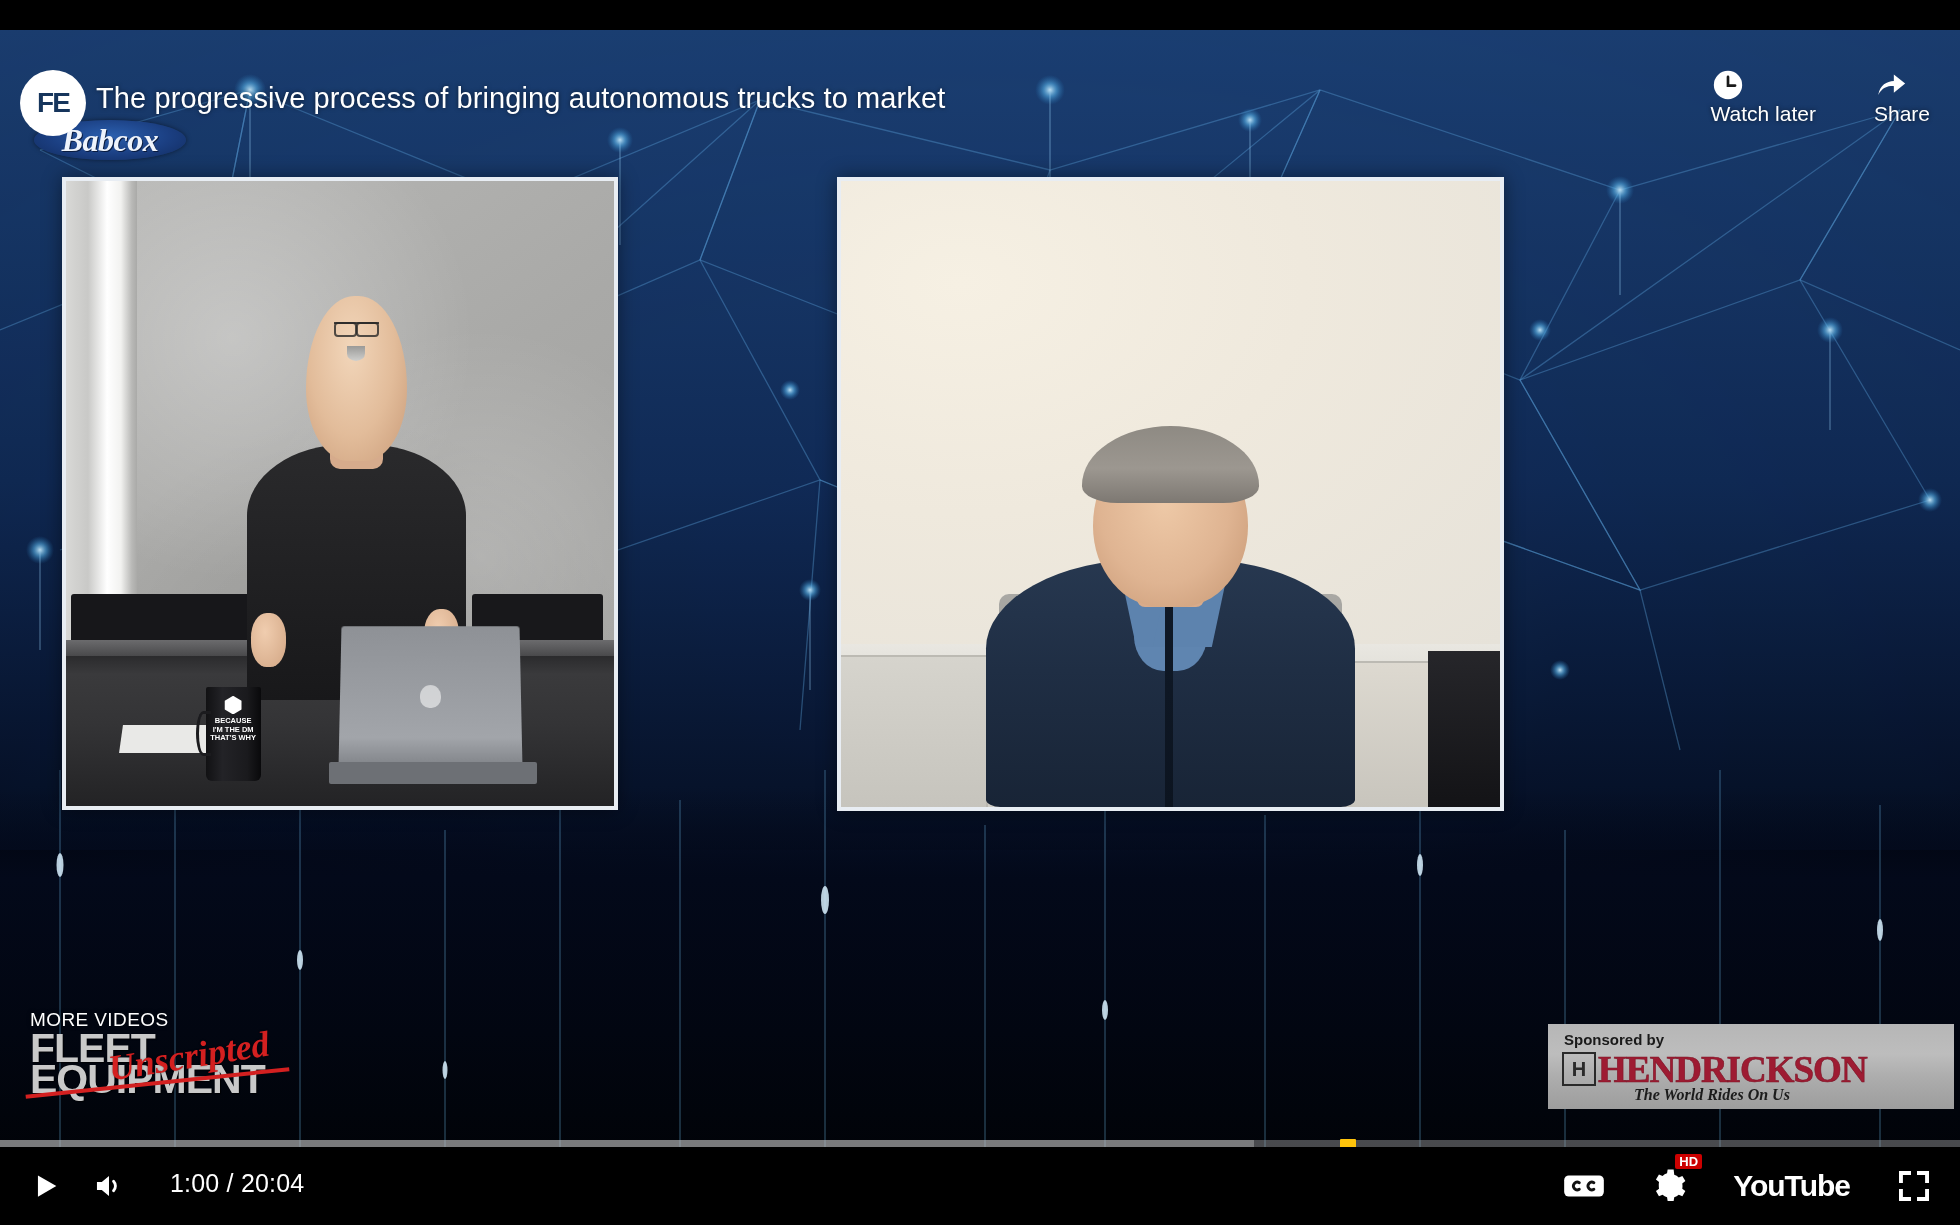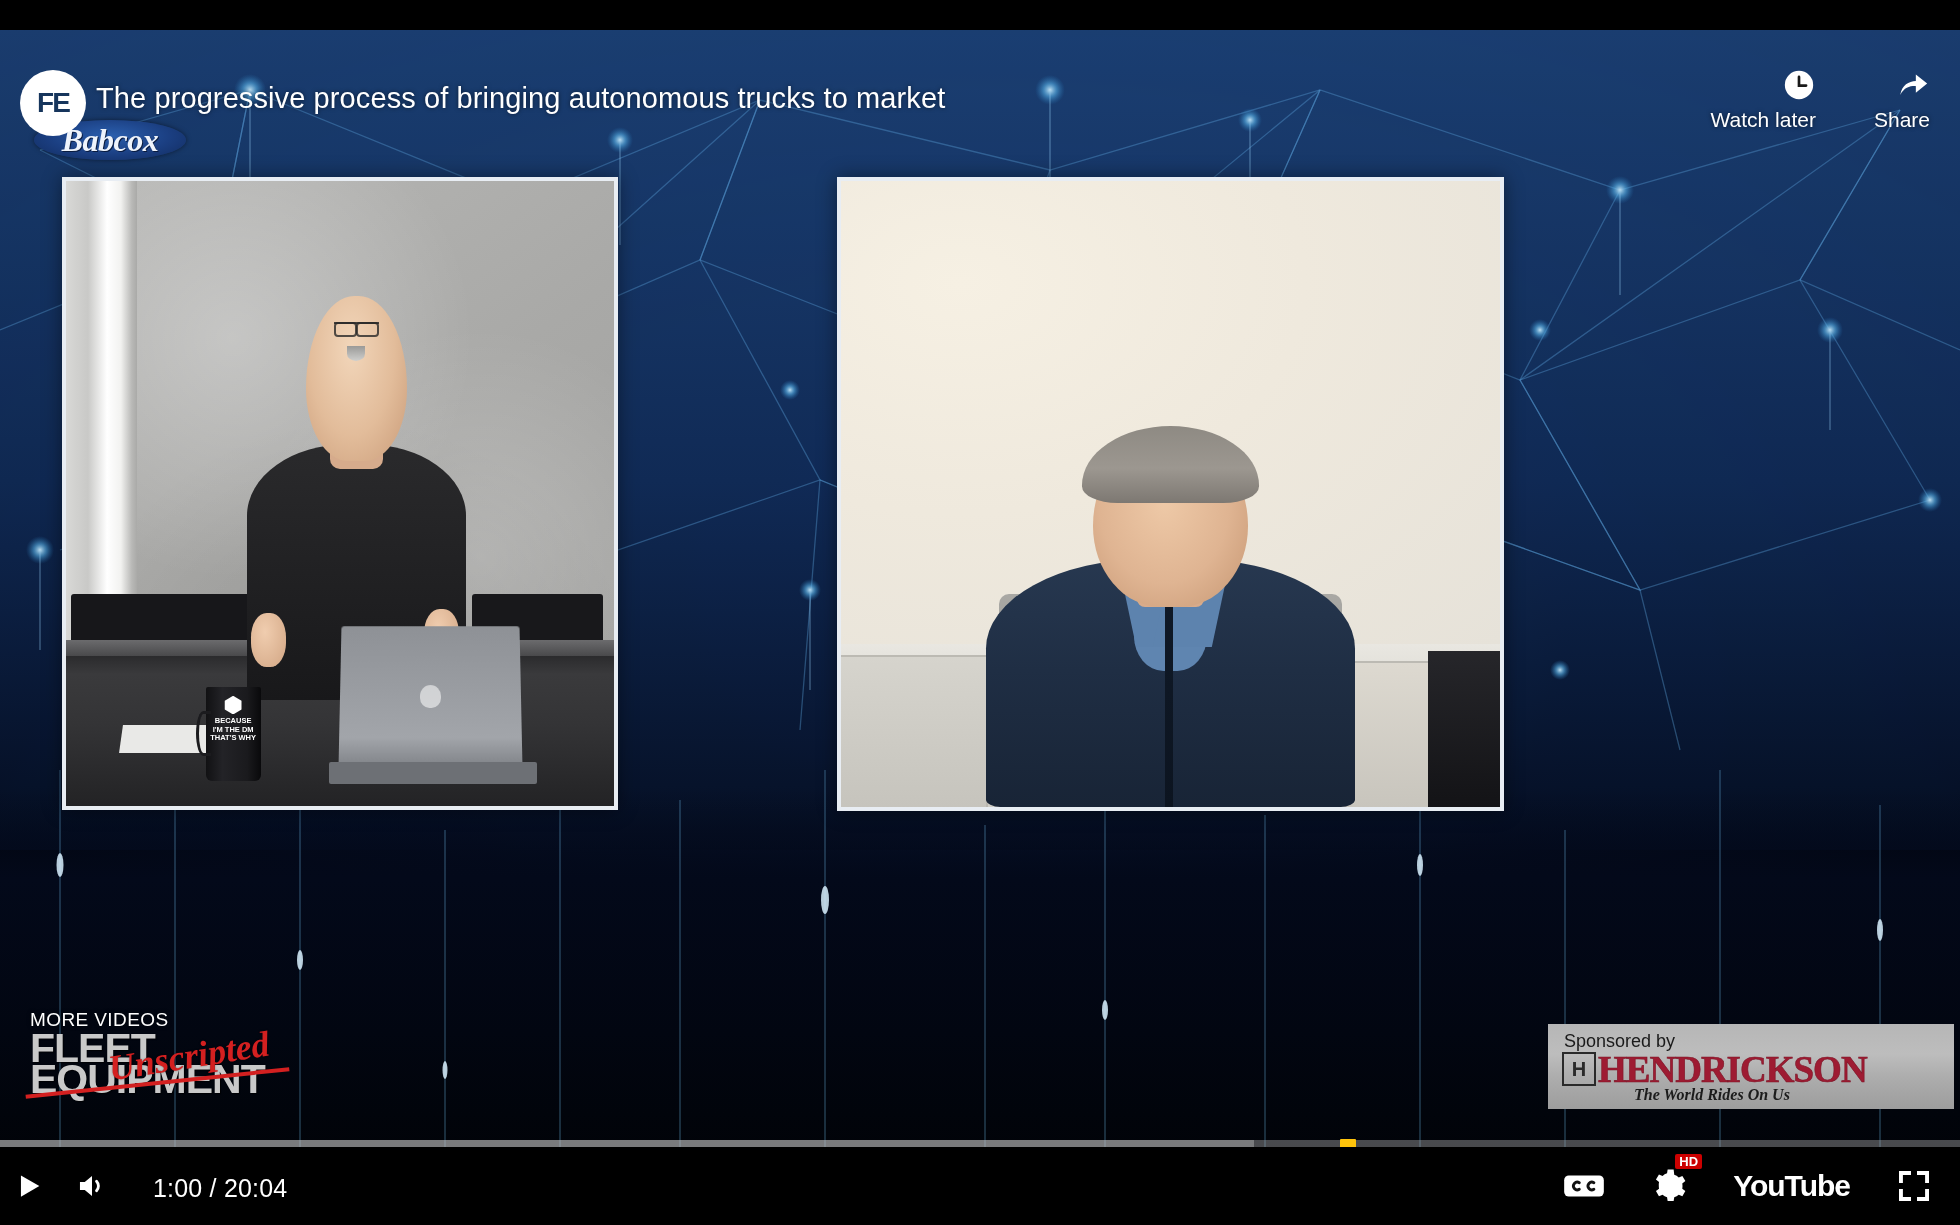--- a/index.html
+++ b/index.html
@@ -112,22 +112,21 @@
   #top-actions {
     position: absolute;
     right: 30px; top: 38px;
     display: flex;
     gap: 58px;
     z-index: 12;
   }
   .top-action {
     display: flex;
     flex-direction: column;
-    align-items: flex-end;
-    gap: 6px;
+    align-items: flex-start;
     cursor: pointer;
   }
   .top-action .ta-label {
     color: #fff;
     font-size: 21px;
     font-weight: 500;
     text-shadow: 0 0 4px rgba(0,0,0,.6);
   }
   .top-action .ta-icon { width: 34px; height: 34px; display:block; }
 
@@ -391,21 +390,21 @@
   #sponsor-banner {
     position:absolute;
     right: 6px; bottom: 86px;
     width: 406px; height: 85px;
     background: linear-gradient(to bottom, #b6b6b6 0%, #bdbdbd 35%, #adadad 62%, #9d9d9d 100%);
     z-index: 15;
     overflow:hidden;
   }
   #sponsor-banner .sb-by {
     position:absolute; left:16px; top:7px;
-    color:#1a1a1a; font-size:18px; font-weight:normal;
+    color:#1a1a1a; font-size:15px; font-weight:bold;
   }
   #sponsor-banner .sb-mark {
     position:absolute; left:14px; top:28px;
     width:30px; height:30px;
     border:2.5px solid #2a2a2a;
     display:flex; align-items:center; justify-content:center;
     color:#2a2a2a; font-weight:bold; font-size:20px;
     font-family:"Liberation Sans", sans-serif;
   }
   #sponsor-banner .sb-name {
@@ -455,21 +454,21 @@
 
   
   #controls {
     position:absolute;
     left:0; bottom:0;
     width:1960px; height:78px;
     background:#000;
     display:flex; align-items:center;
     z-index: 17;
   }
-  #controls-left { display:flex; align-items:flex-end; padding-left:11px; gap:28px; }
+  #controls-left { display:flex; align-items:flex-start; padding-left:28px; gap:28px; }
   #controls-right { margin-left:auto; display:flex; align-items:center; padding-right:28px; gap:46px; }
   .ctl { cursor:pointer; display:flex; align-items:center; }
   #time-display {
     color:#fff; font-size:25px; margin-left:14px;
     font-family:"Liberation Sans", sans-serif;
     letter-spacing:.2px;
   }
   #gear-wrap { position:relative; display:flex; align-items:center; }
   #hd-badge {
     position:absolute; right:-15px; top:-14px;

